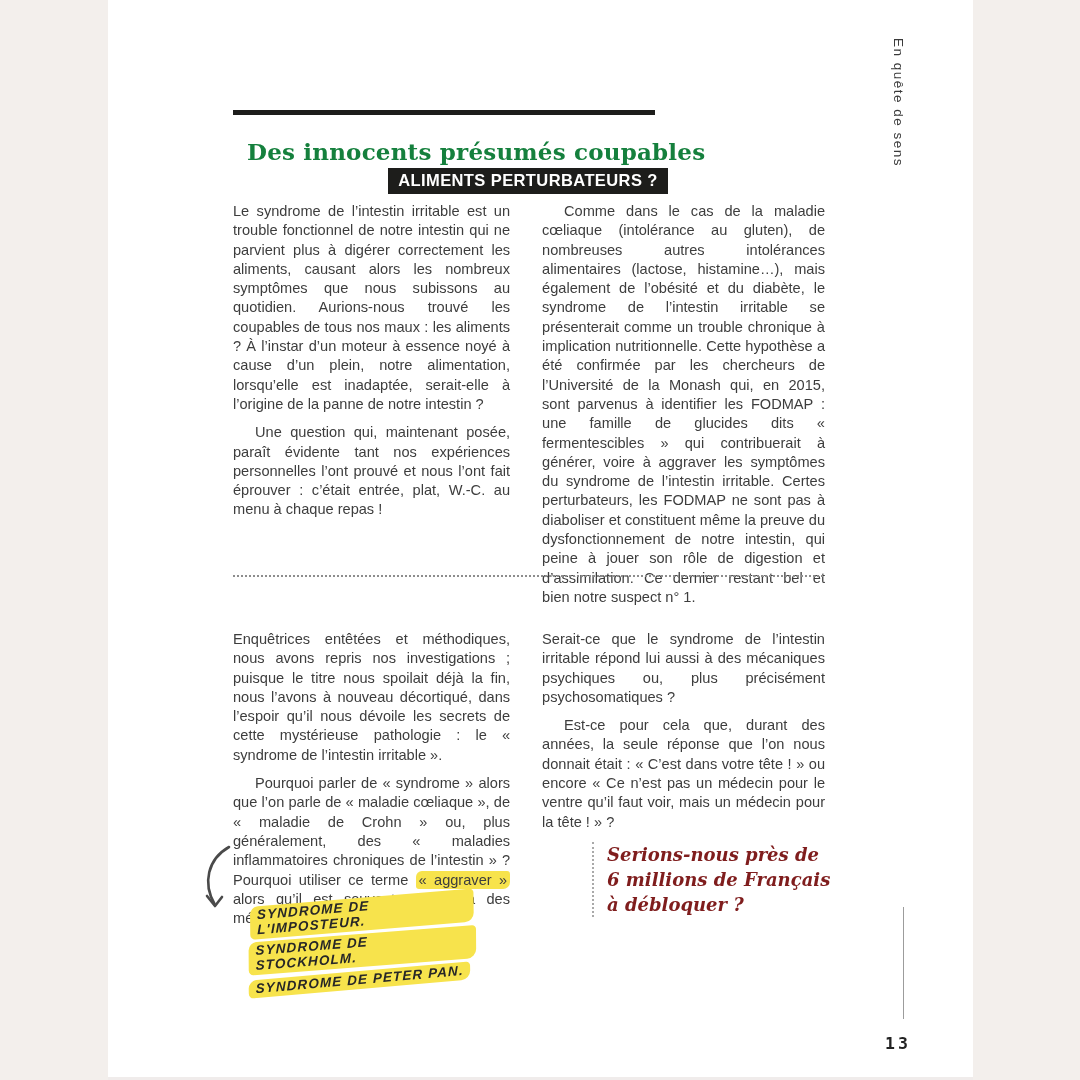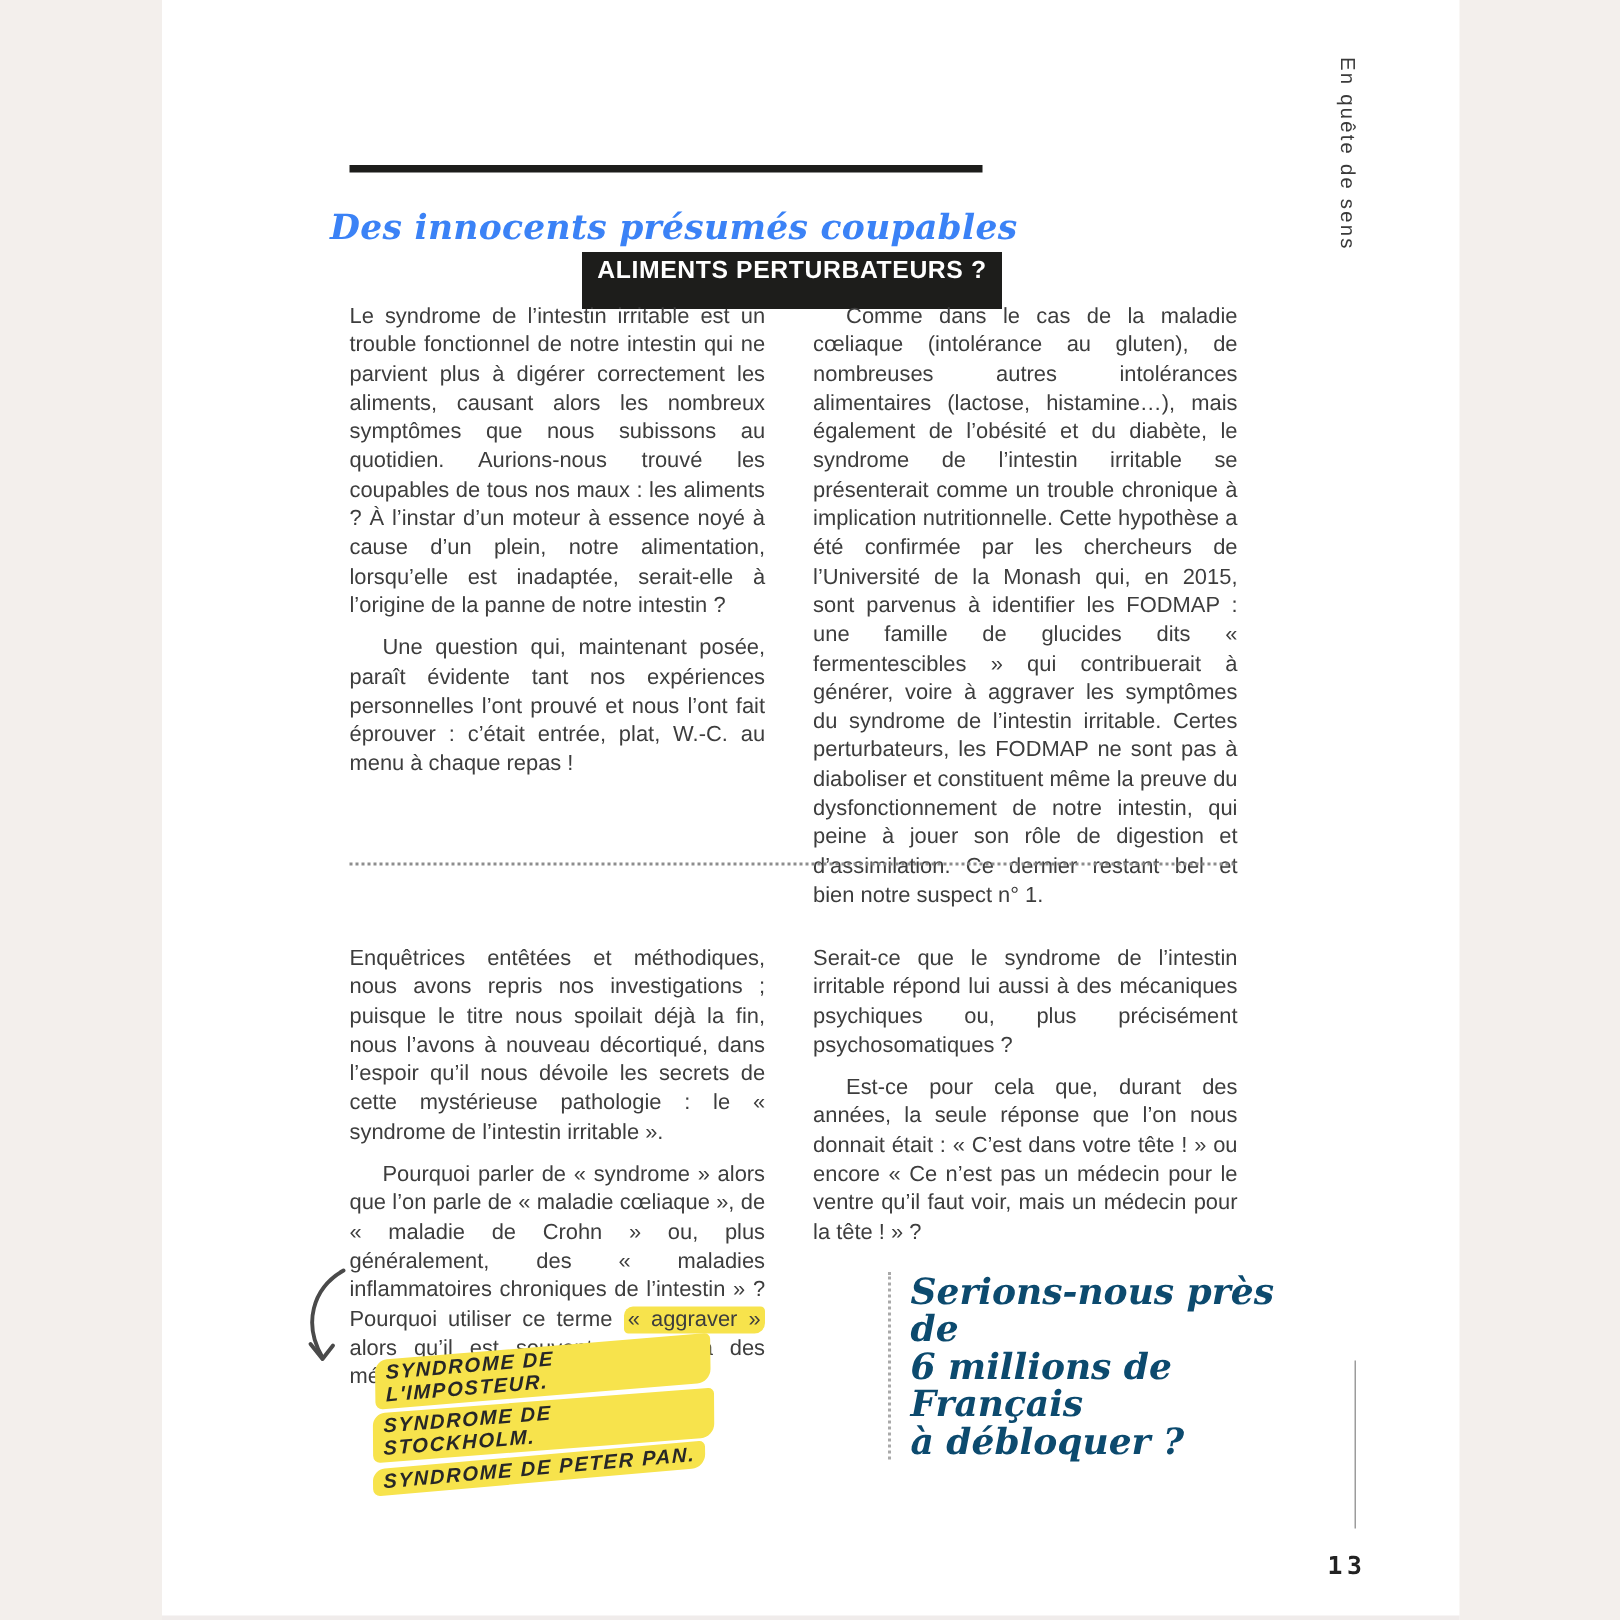--- a/index.html
+++ b/index.html
@@ -14,32 +14,32 @@
   .bottom-edge{position:absolute;left:108px;right:107px;bottom:0;height:3px;background:#f0eceb;}
 
   .sidebar-vertical{
     position:absolute;left:891px;top:38px;
     writing-mode:vertical-rl;
     font-size:13.5px;letter-spacing:1.5px;color:#3a3a3a;
   }
 
   .title-rule{position:absolute;left:233px;top:110px;width:422px;height:5px;background:#1d1d1b;}
   .article-title{
-    position:absolute;left:220px;top:123px;width:560px;
-    font-family:"DejaVu Serif",serif;font-style:italic;font-weight:bold;
-    font-size:23px;color:#3b82f6;letter-spacing:0.2px;
+    position:absolute;left:247px;top:123px;width:560px;
+    font-family:"DejaVu Serif",serif;font-weight:bold;
+    font-size:23px;color:#15803d;letter-spacing:0.2px;
   }
 
   .badge-row{position:absolute;left:233px;width:590px;text-align:center;}
   .badge-row-1{top:168px;}
   .badge-row-2{top:593px;}
   .badge{
     display:inline-block;background:#1d1d1b;color:#ffffff;
     font-weight:bold;font-size:16.5px;letter-spacing:0.4px;
-    padding:3px 10px 16px 10px;
+    padding:3px 10px 4px 10px;
   }
 
   .cols{position:absolute;left:233px;width:592px;display:flex;gap:32px;}
   .cols-1{top:202px;}
   .cols-2{top:630px;}
   .col-a{width:281px;}
   .col-b{width:287px;}
   .col p{
     margin:0 0 9px 0;
     font-size:14.6px;line-height:19.3px;
@@ -57,21 +57,21 @@
 
   .dotted-divider{
     position:absolute;left:233px;top:575px;width:590px;height:0;
     border-top:2px dotted #8d8d8d;
   }
 
   .pull-quote{
     position:absolute;left:552px;top:824px;width:250px;
     border-left:2px dotted #a9a9a9;padding-left:13px;
     font-family:"DejaVu Serif",serif;font-style:italic;font-weight:bold;
-    font-size:24px;line-height:25px;color:#0c4a6e;
+    font-size:18px;line-height:25px;color:#7f1d1d;
     white-space:pre-line;
   }
 
   .arrow-annotation{position:absolute;left:198px;top:843px;width:42px;height:72px;}
 
   .handwritten{
     position:absolute;left:243px;top:906px;width:230px;
     transform:rotate(-4deg);transform-origin:left top;
   }
   .hand-line{margin-bottom:3px;}

